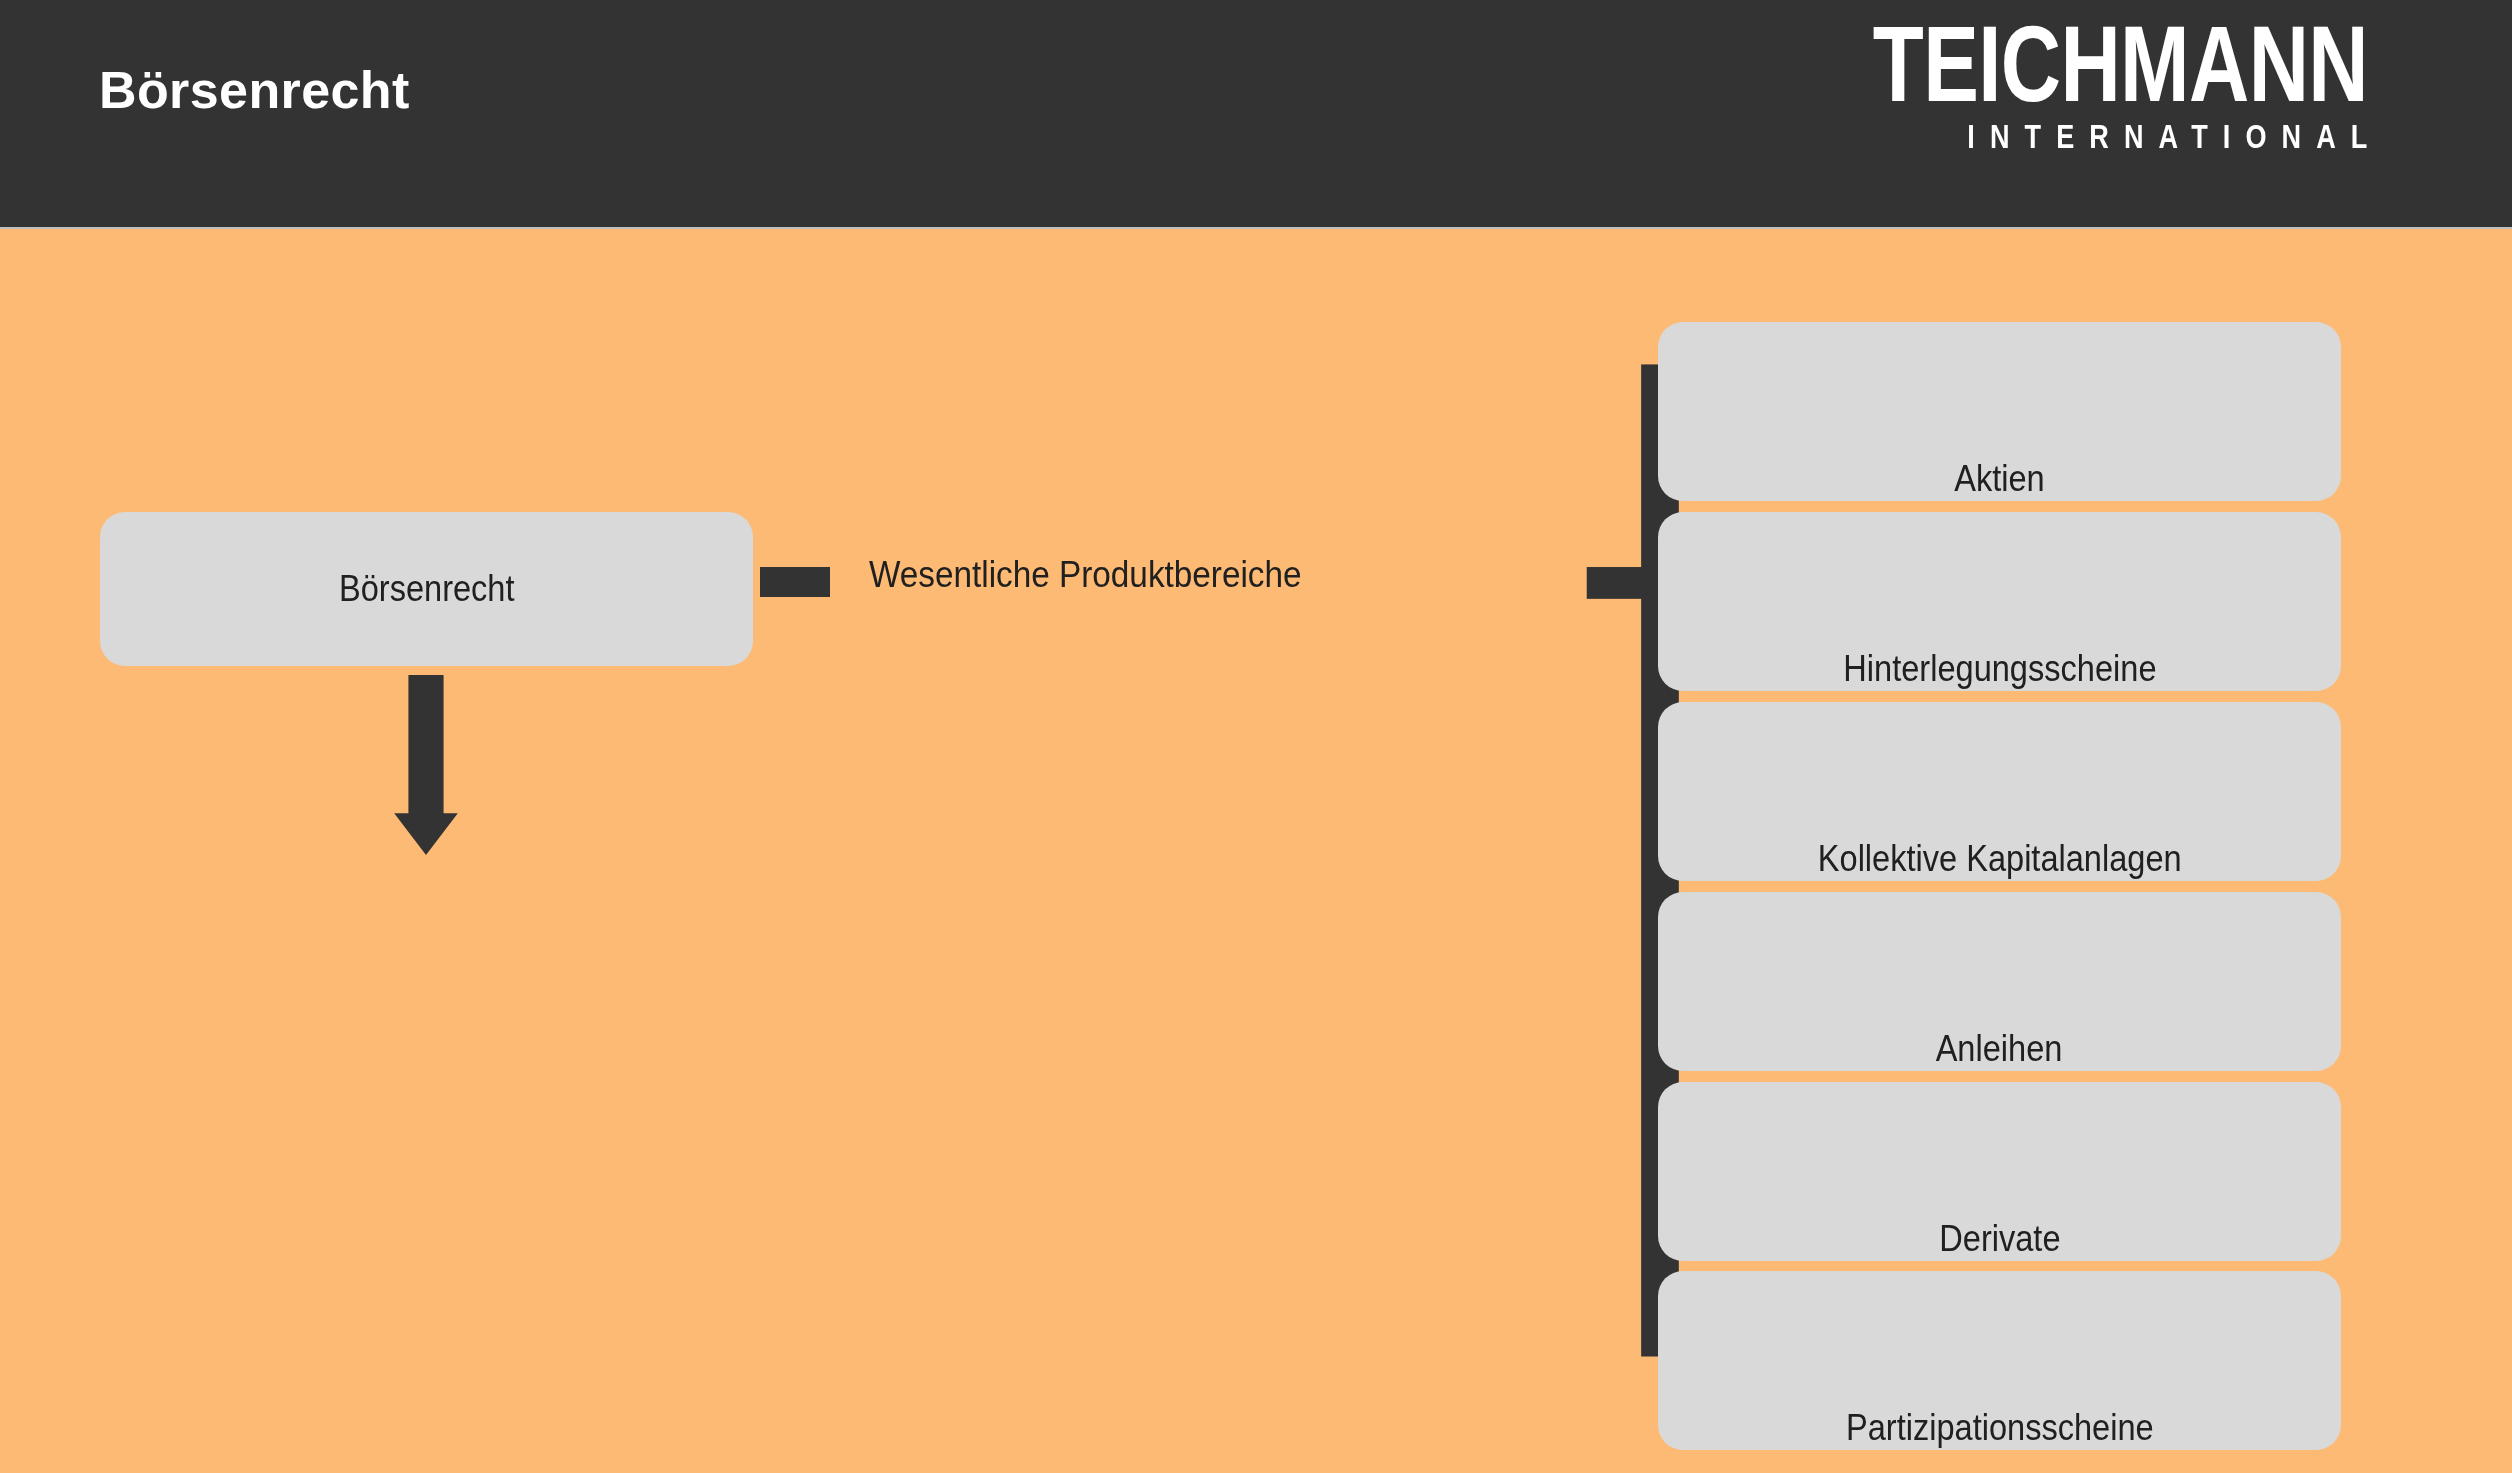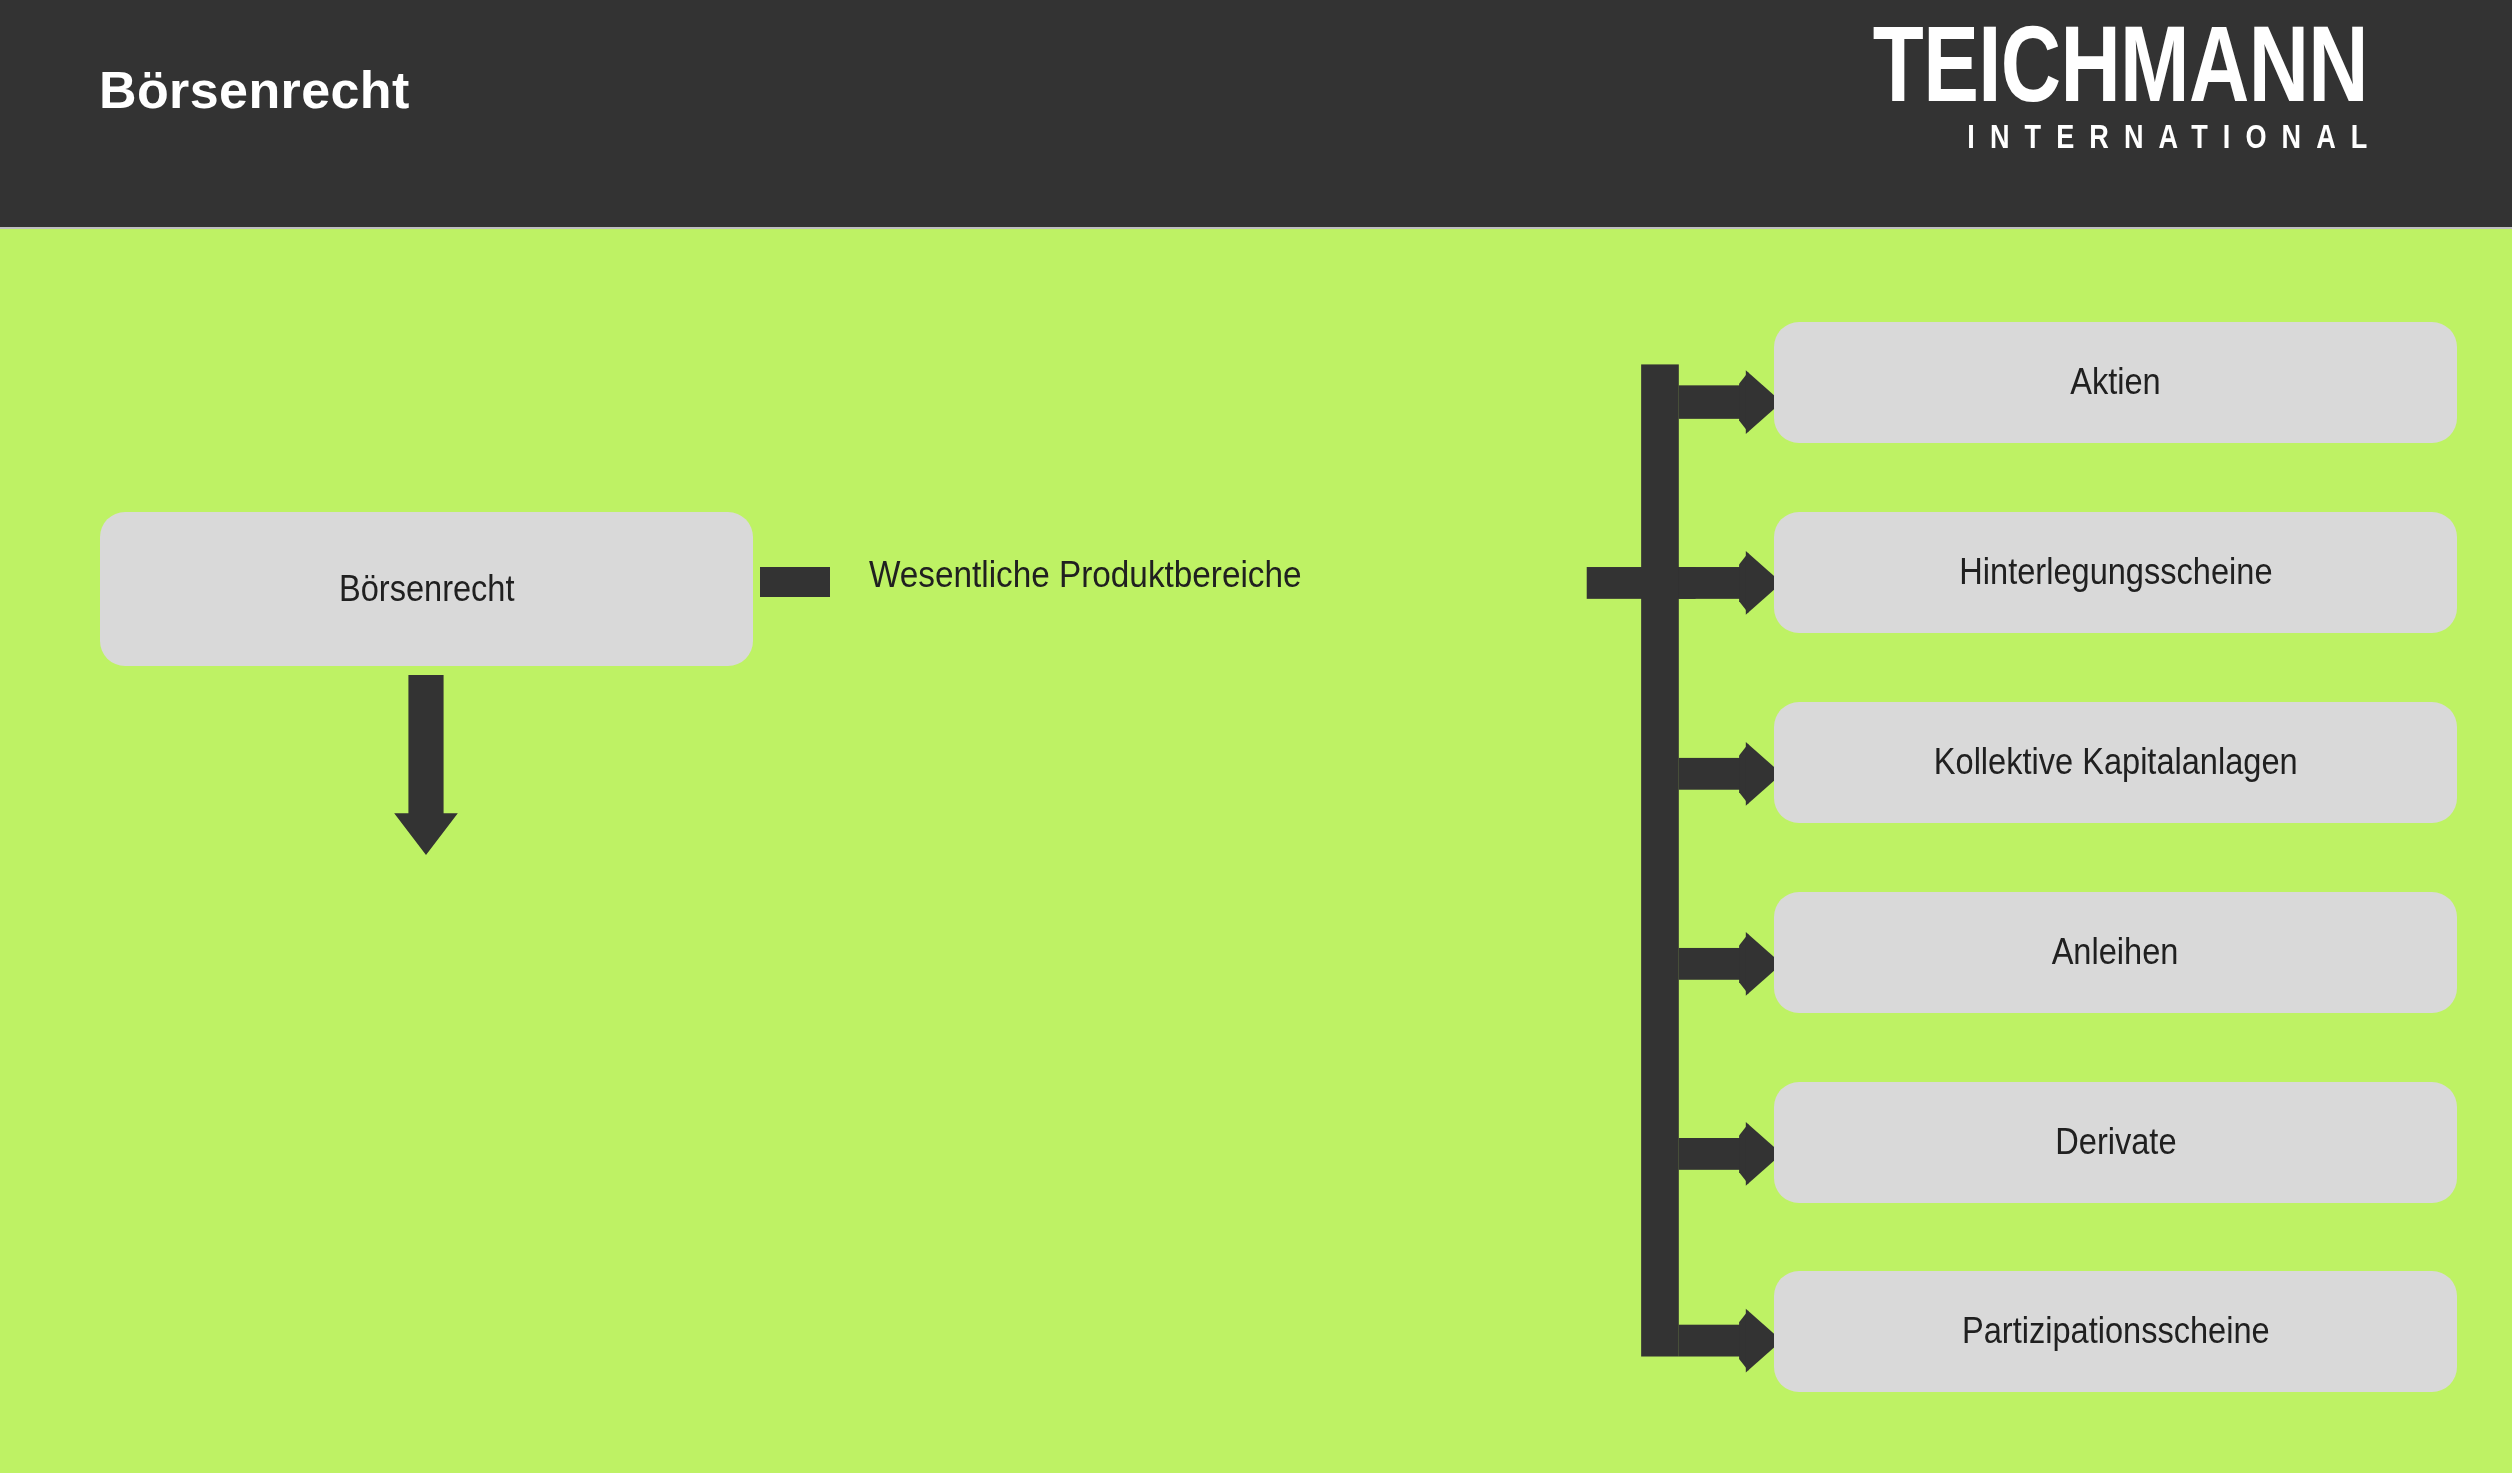--- a/index.html
+++ b/index.html
@@ -7,21 +7,21 @@
     padding: 0;
     background: #ffffff;
   }
   body {
     font-family: "Liberation Sans", sans-serif;
   }
   .slide {
     position: relative;
     width: 2512px;
     height: 1473px;
-    background: #bef264;
+    background: #fdba74;
     overflow: hidden;
   }
 
   
   .header {
     position: absolute;
     left: 0;
     top: 0;
     width: 2512px;
     height: 229px;
@@ -96,23 +96,24 @@
   
   #node-listed {
     left: 100px;
     top: 871px;
     width: 1467px;
     height: 512px;
   }
 
   
   .node-right {
-    left: 1774px;
+    left: 1658px;
     width: 683px;
-    height: 121px;
+    height: 179px;
+    align-items: flex-end;
   }
 
   
   .bullet-square {
     position: absolute;
     left: 760px;
     top: 567px;
     width: 70px;
     height: 30px;
     background: #333333;

